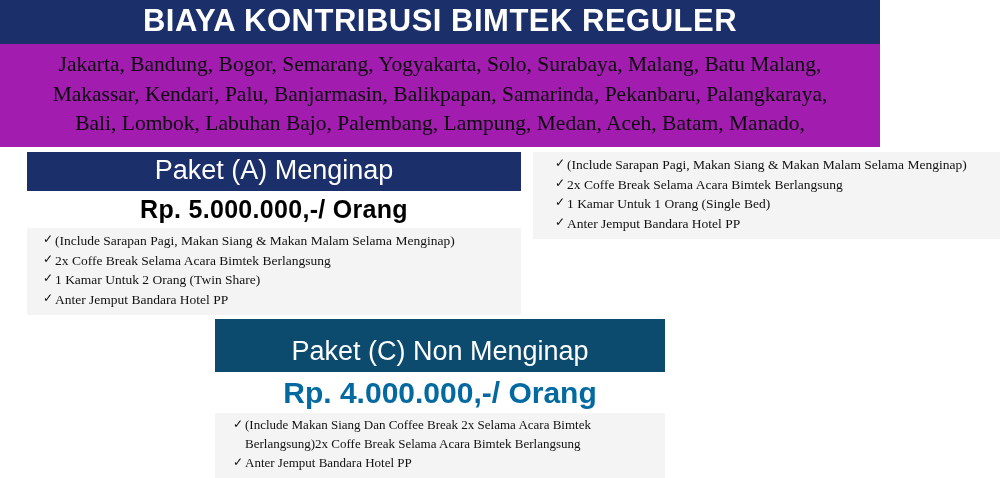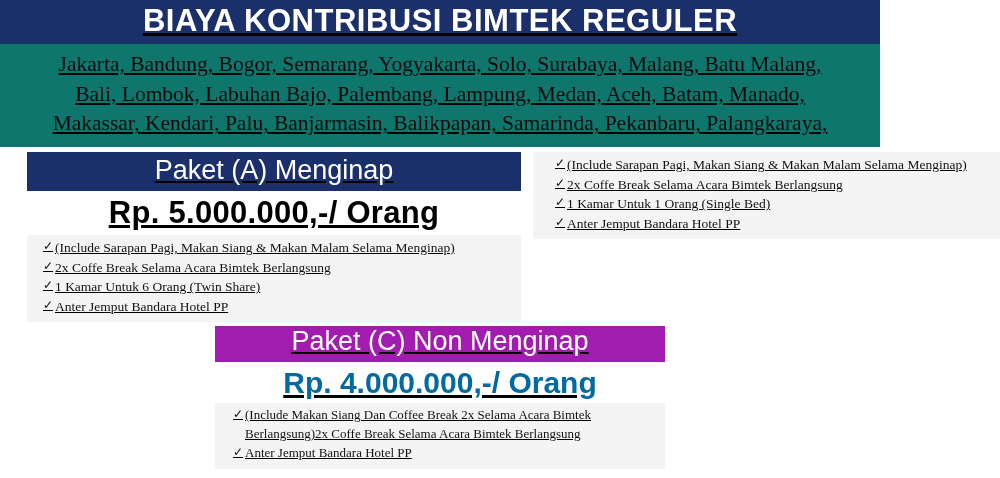--- a/index.html
+++ b/index.html
@@ -11,40 +11,39 @@
     height: 478px;
     background: #ffffff;
     font-family: "Liberation Serif", serif;
     overflow: hidden;
   }
   .page {
     position: relative;
     width: 880px;
     height: 478px;
     background: #ffffff;
-    text-decoration: underline;
   }
 
   
   .header-bar {
     background: #1b2f6b;
     color: #ffffff;
     text-align: center;
     padding: 4px 0 6px 0;
   }
   .header-title {
     font-family: "Liberation Sans", sans-serif;
     font-weight: bold;
     font-size: 31px;
     letter-spacing: 0.5px;
     line-height: 1.1;
   }
 
   .cities-box {
-    background: #0f766e;
+    background: #a21caf;
     text-align: center;
     padding: 6px 10px 8px 10px;
     border-bottom: 2px solid #ffffff;
   }
   .cities-line {
     font-family: "Liberation Serif", serif;
     font-size: 21.5px;
     color: #0a0a0a;
     line-height: 1.38;
     white-space: nowrap;
@@ -67,21 +66,21 @@
     text-align: center;
     font-family: "Liberation Sans", sans-serif;
     font-size: 27px;
     padding: 3px 0 5px 0;
   }
   .pkg-price {
     background: #ffffff;
     text-align: center;
     font-family: "Liberation Sans", sans-serif;
     font-weight: bold;
-    font-size: 31px;
+    font-size: 25px;
     color: #000000;
     padding: 4px 0 4px 0;
     letter-spacing: 0.3px;
   }
   .pkg-feats {
     background: #f4f4f4;
     padding: 3px 0 6px 0;
   }
   .feat {
     display: flex;
@@ -104,26 +103,26 @@
   }
   .col-a .feat-list { padding-left: 14px; }
   .col-b .feat-list { padding-left: 20px; }
 
   
   .pkg-c-wrap {
     width: 450px;
     margin: 4px auto 0 auto;
   }
   .pkg-c-head {
-    background: #a21caf;
+    background: #0c4a6e;
     color: #ffffff;
     text-align: center;
     font-family: "Liberation Sans", sans-serif;
     font-size: 27px;
-    padding: 0 0 5px 0;
+    padding: 17px 0 5px 0;
   }
   .pkg-c-price {
     background: #ffffff;
     text-align: center;
     font-family: "Liberation Sans", sans-serif;
     font-weight: bold;
     font-size: 30px;
     color: #0369a1;
     padding: 4px 0 3px 0;
   }
@@ -138,42 +137,42 @@
 <body>
 
 <div class="page">
 
   <div class="header-bar">
     <div class="header-title">BIAYA KONTRIBUSI BIMTEK REGULER</div>
   </div>
 
   <div class="cities-box">
     <div class="cities-line">Jakarta, Bandung, Bogor, Semarang, Yogyakarta, Solo, Surabaya, Malang, Batu Malang,</div>
+    <div class="cities-line">Makassar, Kendari, Palu, Banjarmasin, Balikpapan, Samarinda, Pekanbaru, Palangkaraya,</div>
     <div class="cities-line">Bali, Lombok, Labuhan Bajo, Palembang, Lampung, Medan, Aceh, Batam, Manado,</div>
-    <div class="cities-line">Makassar, Kendari, Palu, Banjarmasin, Balikpapan, Samarinda, Pekanbaru, Palangkaraya,</div>
   </div>
 
   <div class="pkg-row">
 
     <div class="pkg-col col-a">
       <div class="pkg-head">Paket (A) Menginap</div>
       <div class="pkg-price">Rp. 5.000.000,-/ Orang</div>
       <div class="pkg-feats">
         <div class="feat-list">
           <div class="feat">
             <span class="check">✓</span>
             <span class="txt">(Include Sarapan Pagi, Makan Siang &amp; Makan Malam Selama Menginap)</span>
           </div>
           <div class="feat">
             <span class="check">✓</span>
             <span class="txt">2x Coffe Break Selama Acara Bimtek Berlangsung</span>
           </div>
           <div class="feat">
             <span class="check">✓</span>
-            <span class="txt">1 Kamar Untuk 6 Orang (Twin Share)</span>
+            <span class="txt">1 Kamar Untuk 2 Orang (Twin Share)</span>
           </div>
           <div class="feat">
             <span class="check">✓</span>
             <span class="txt">Anter Jemput Bandara Hotel PP</span>
           </div>
         </div>
       </div>
     </div>
 
     <div class="pkg-col col-b">

